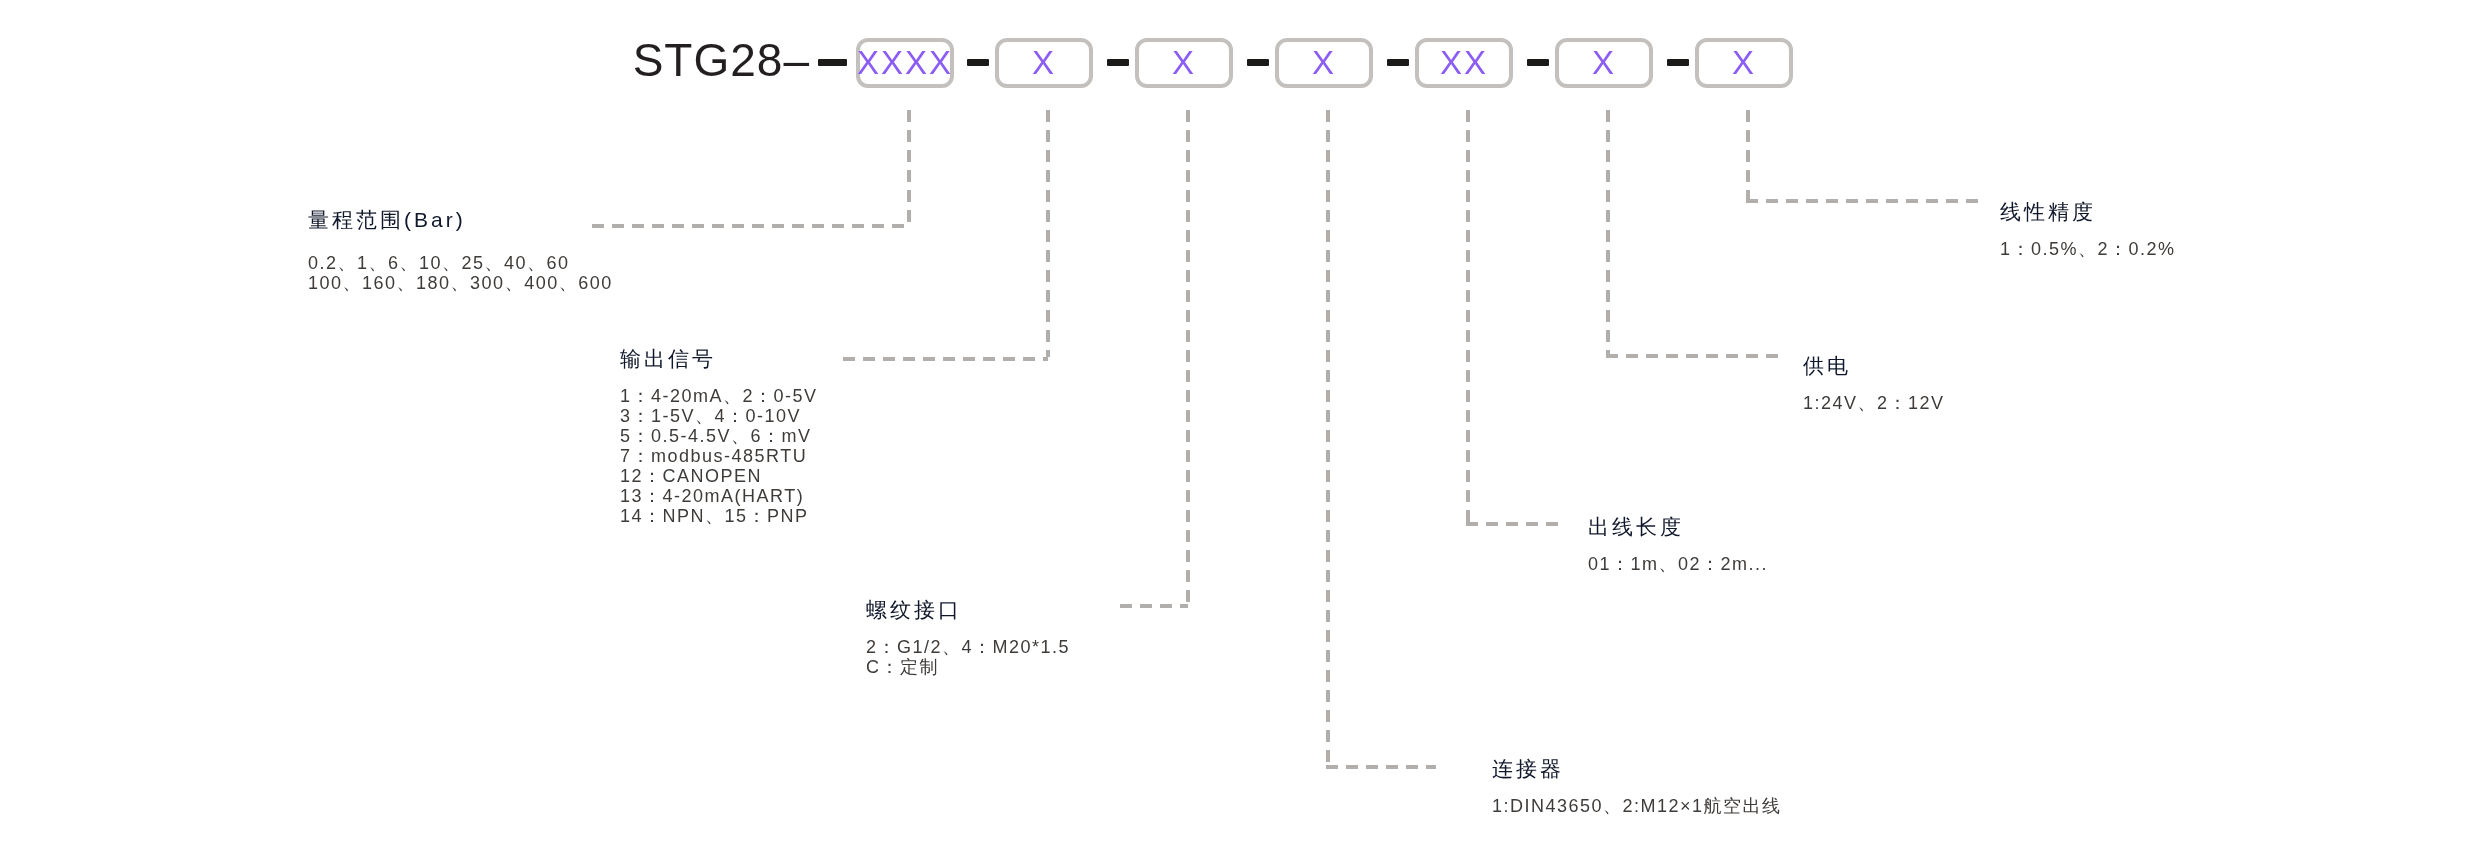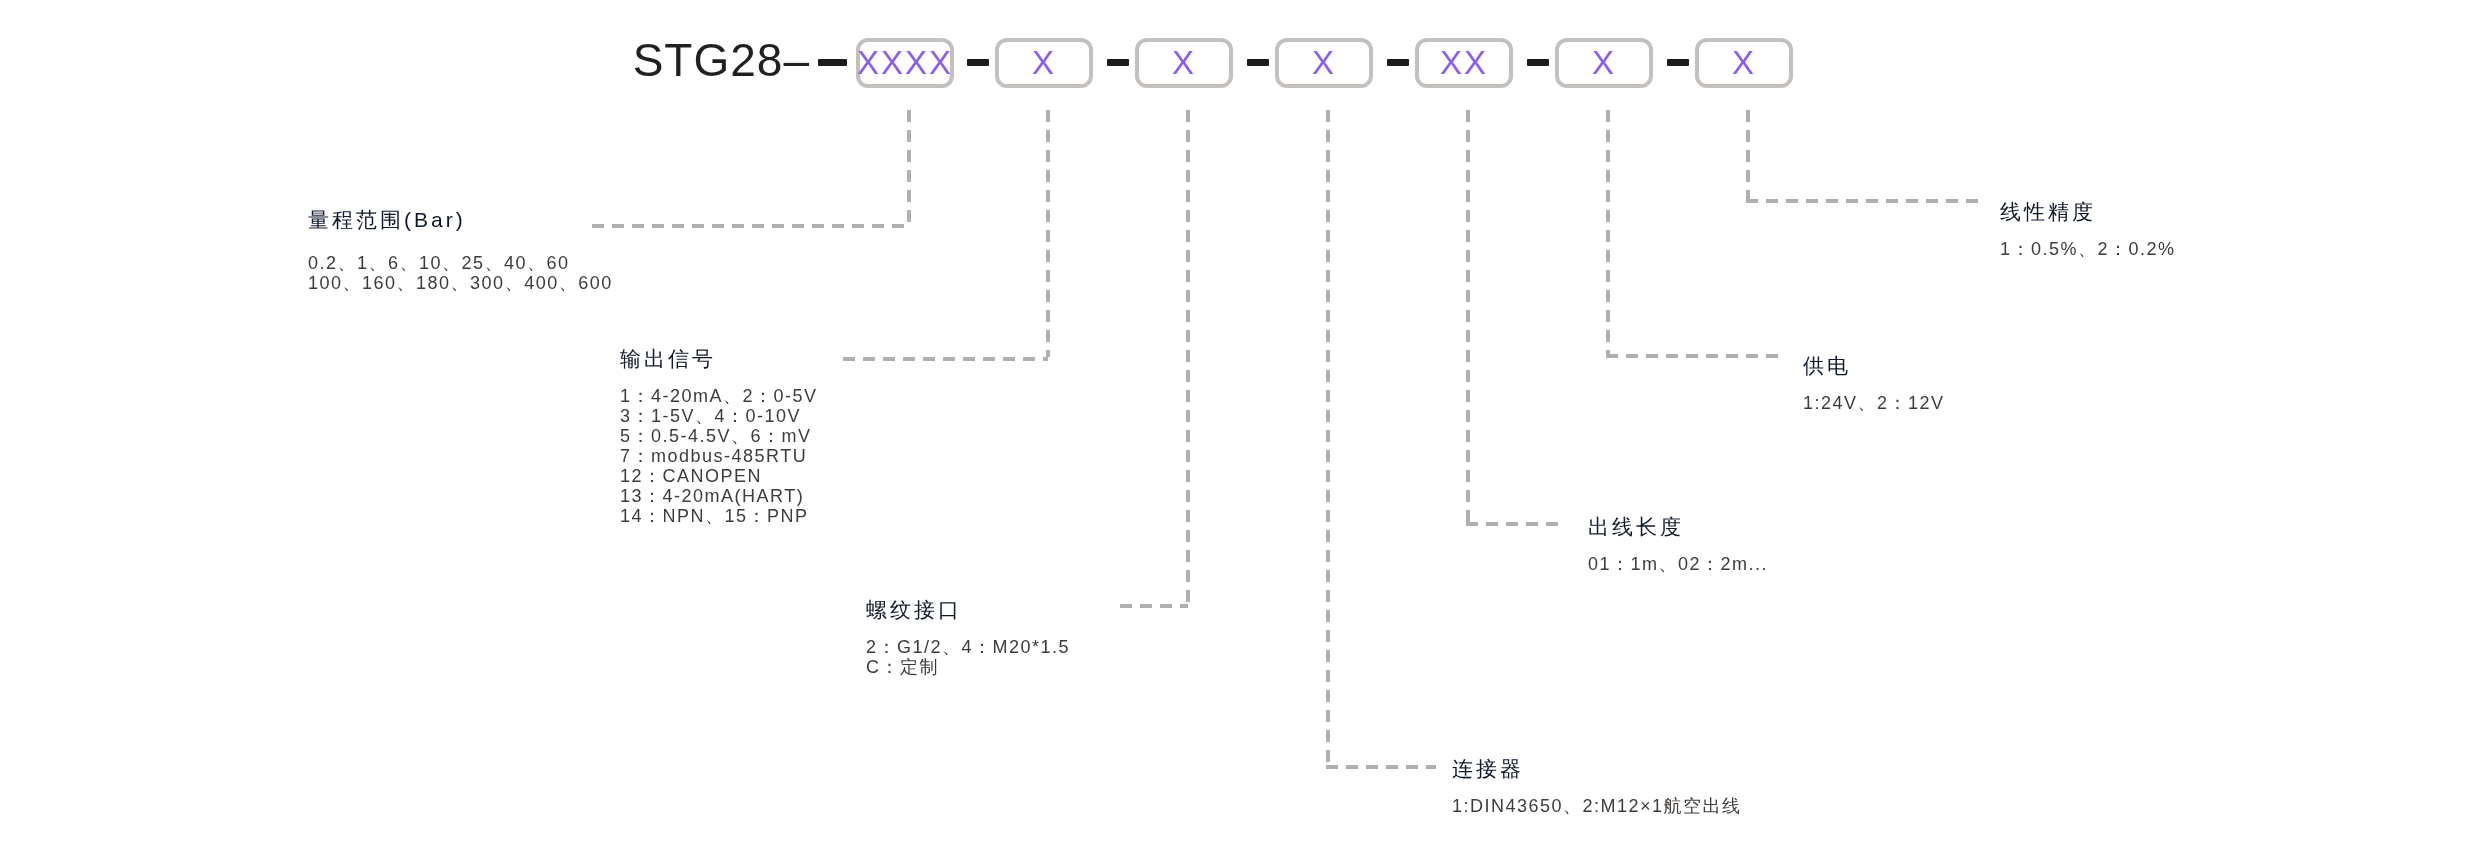--- a/index.html
+++ b/index.html
@@ -133,21 +133,21 @@
   </div>
 
   <div class="section" style="left:866px; top:593px;">
     <div class="title">螺纹接口</div>
     <div class="values">
       <div class="line">2：G1/2、4：M20*1.5</div>
       <div class="line">C：定制</div>
     </div>
   </div>
 
-  <div class="section" style="left:1452px; top:752px;">
+  <div class="section" style="left:1492px; top:752px;">
     <div class="title">连接器</div>
     <div class="values">
       <div class="line">1:DIN43650、2:M12×1航空出线</div>
     </div>
   </div>
 
   <div class="section" style="left:1588px; top:510px;">
     <div class="title">出线长度</div>
     <div class="values">
       <div class="line">01：1m、02：2m...</div>

